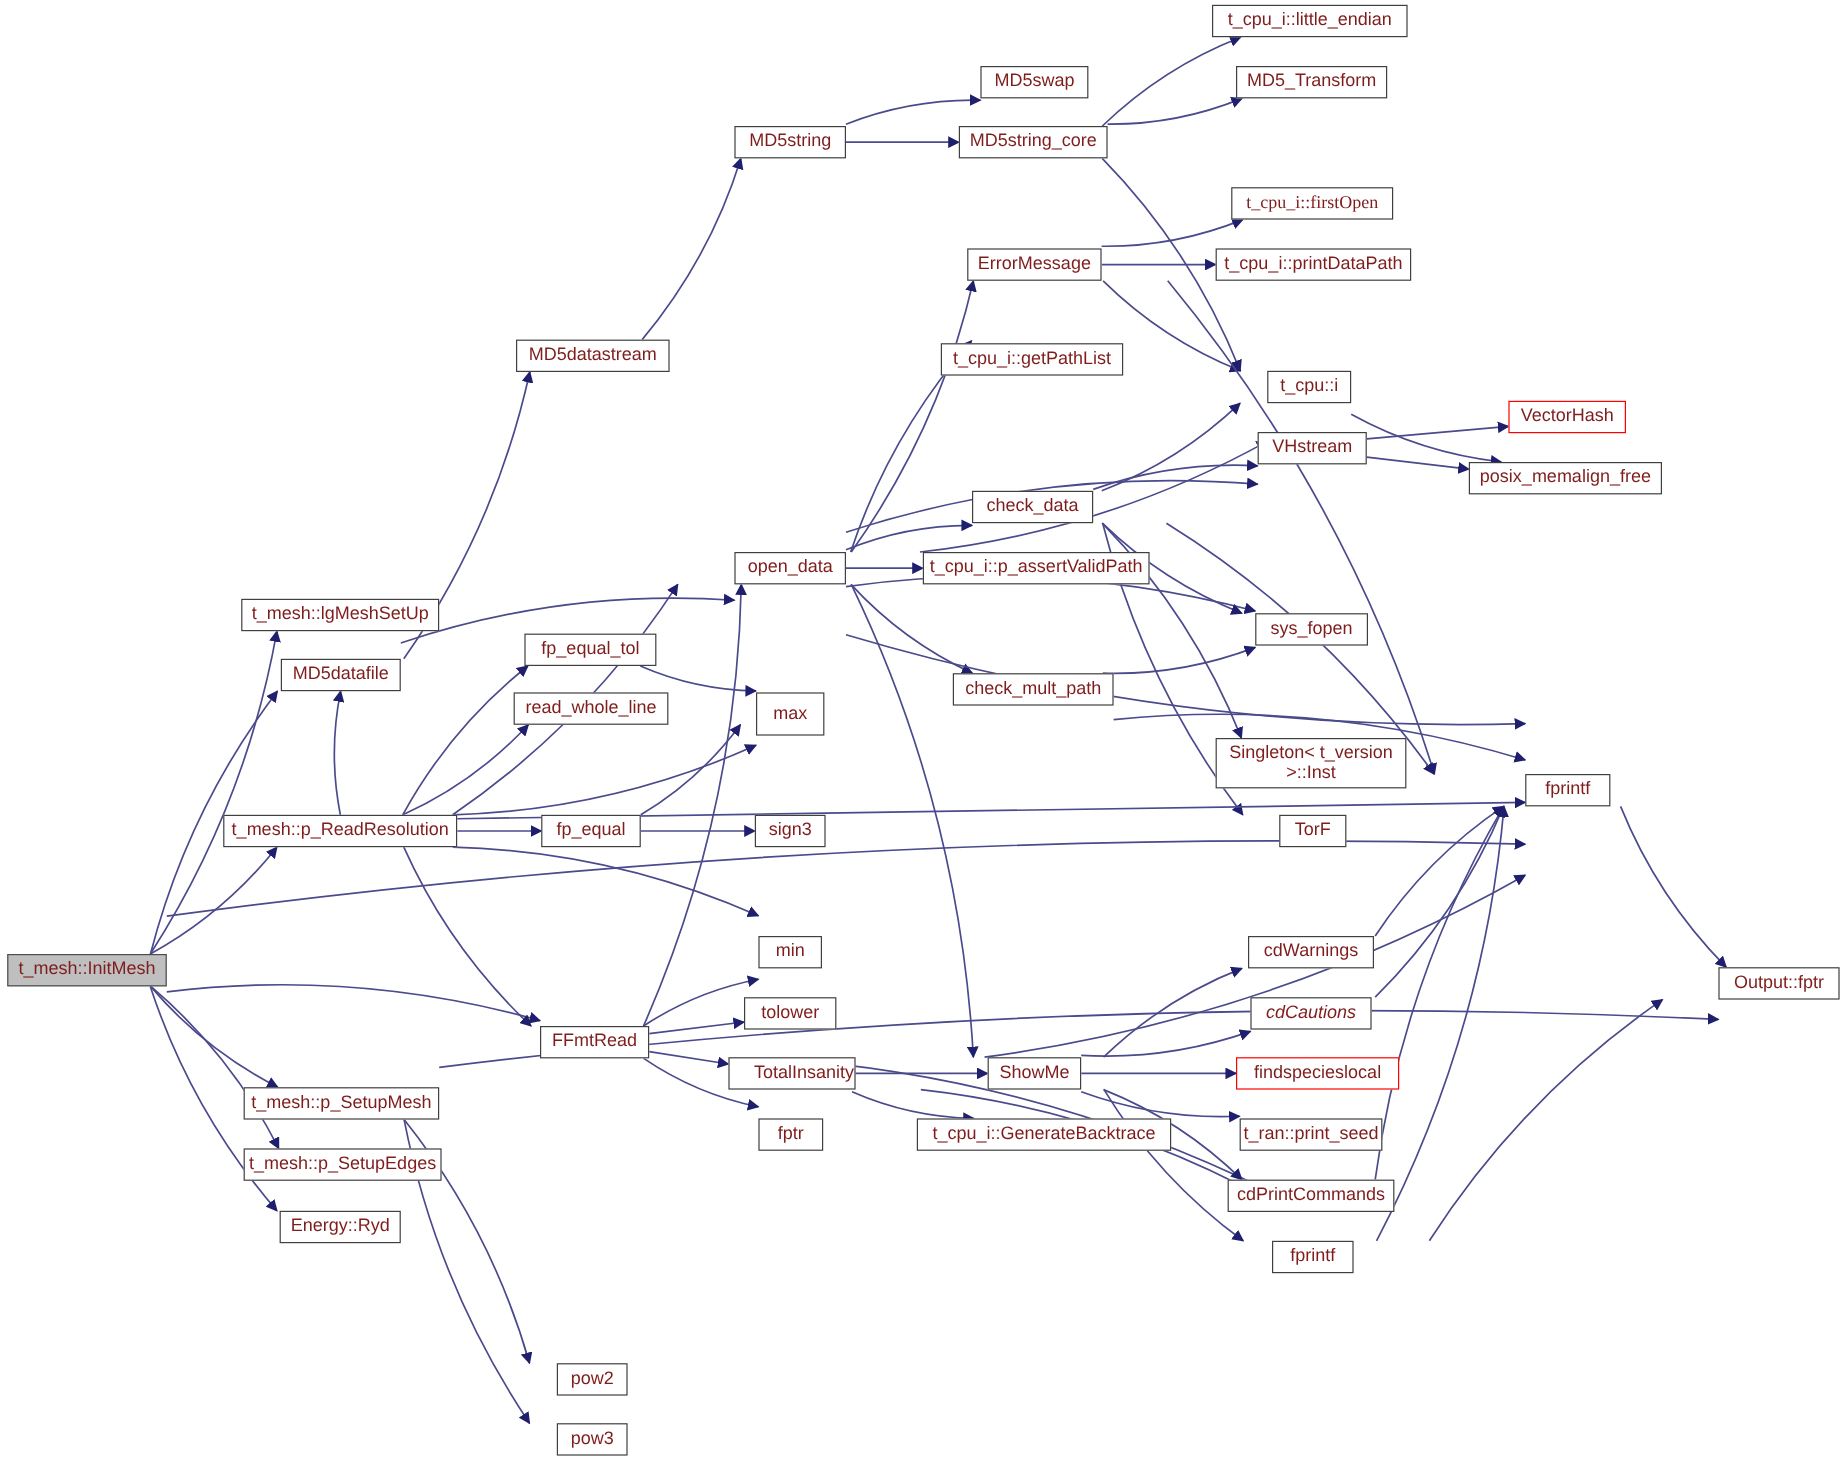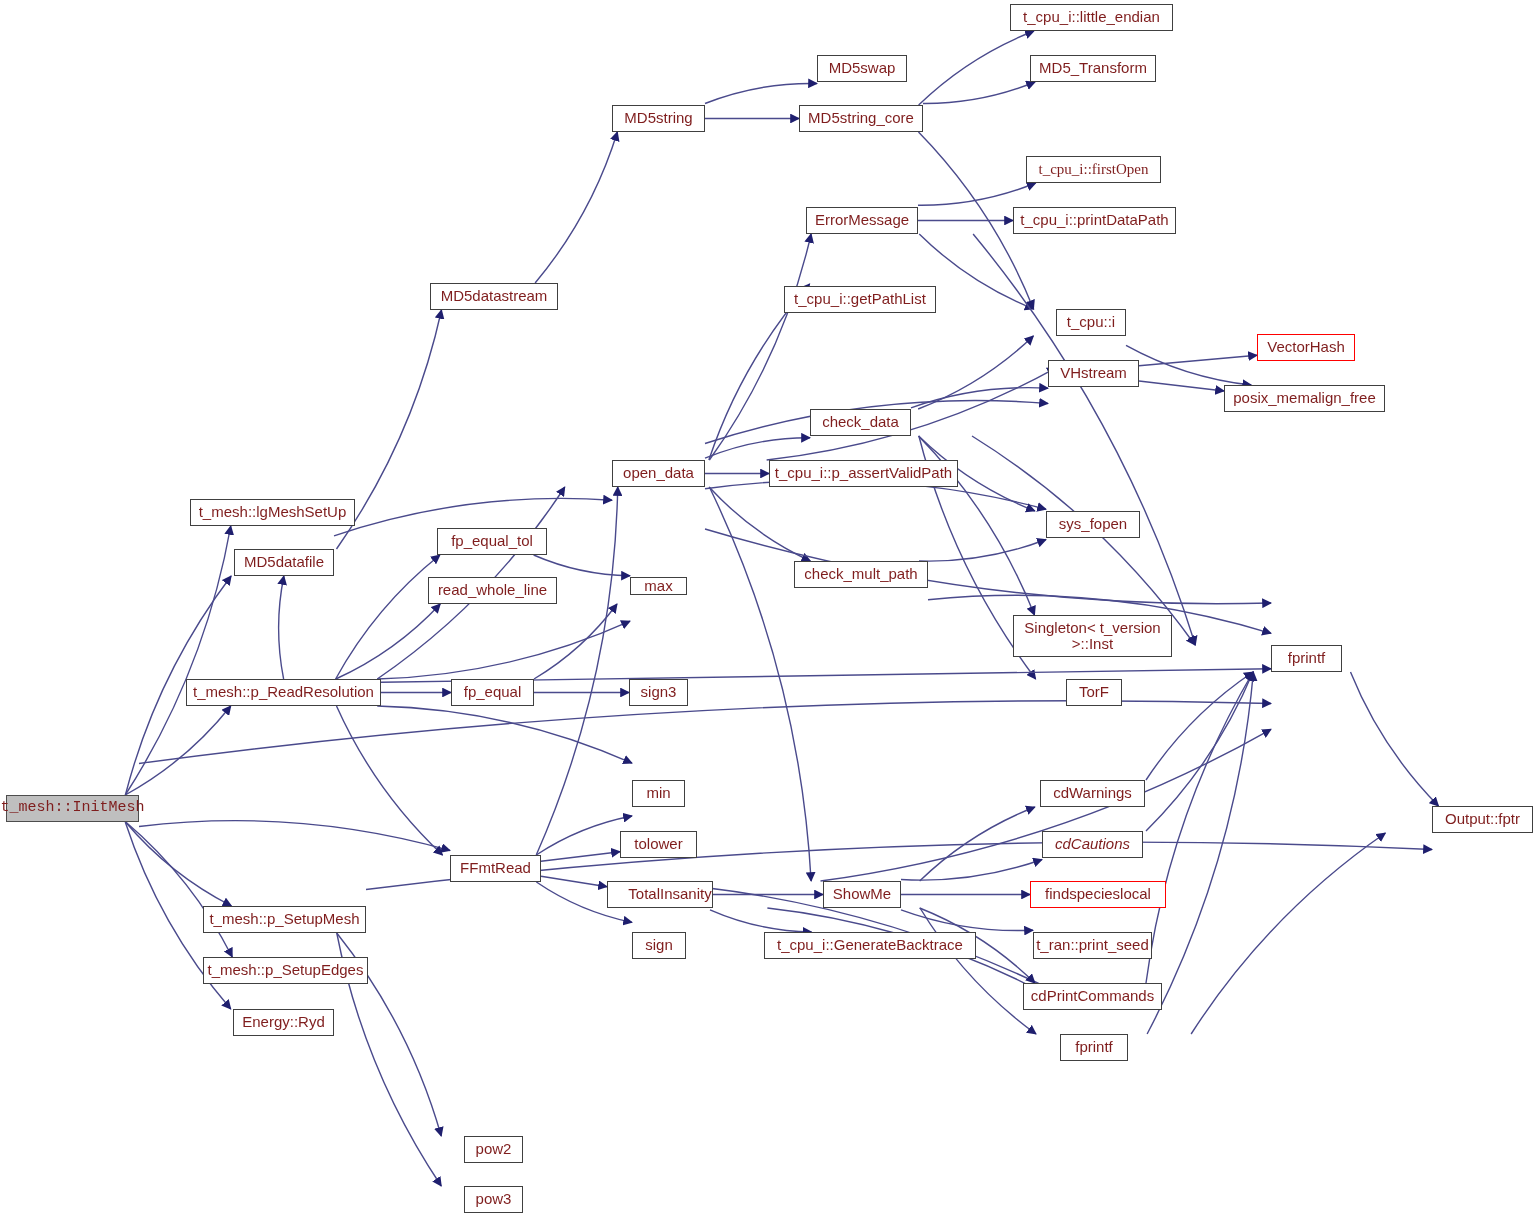--- a/index.html
+++ b/index.html
@@ -96,22 +96,22 @@
       <path d="M 1146 780 Q 1188.7 715.3 1253 672" fill="none" stroke="#4a4a8c" stroke-width="1.4" marker-end="url(#ah)"></path>
       <path d="M 1146 831 Q 1215.4 762.2 1253 672" fill="none" stroke="#4a4a8c" stroke-width="1.4" marker-end="url(#ah)"></path>
       <path d="M 1146 983 Q 1168.4 816.8 1253 672" fill="none" stroke="#4a4a8c" stroke-width="1.4" marker-end="url(#ah)"></path>
       <path d="M 1147.125 1034 Q 1236.45 863.625 1253.375 672" fill="none" stroke="#4a4a8c" stroke-width="1.4" marker-end="url(#ah)"></path>
       <path d="M 1191.125 1034 Q 1268.15 914.075 1385.375 833" fill="none" stroke="#4a4a8c" stroke-width="1.4" marker-end="url(#ah)"></path>
       <path d="M 1350.5 672 Q 1381.1 747.8 1438.5 806" fill="none" stroke="#4a4a8c" stroke-width="1.4" marker-end="url(#ah)"></path>
       <path d="M 336.75 933 Q 409.3 1024.05 441.25 1136" fill="none" stroke="#4a4a8c" stroke-width="1.4" marker-end="url(#ah)"></path>
       <path d="M 336.75 933 Q 363.7 1069.95 441.25 1186" fill="none" stroke="#4a4a8c" stroke-width="1.4" marker-end="url(#ah)"></path>
       <path d="M 366 889.5 Q 897.2751350866693 823.5323500597349 1432 849.5" fill="none" stroke="#4a4a8c" stroke-width="1.4" marker-end="url(#ah)"></path>
     </svg>
-<div class="node root" style="left: 6px; top: 795px; width: 133px; height: 27px; font-family: Liberation Mono, monospace;">t_mesh::InitMesh</div>
-    <div class="node" style="left: 190px; top: 499px; width: 165px; height: 27px;">t_mesh::lgMeshSetUp</div>
+<div class="node root" style="left: 6px; top: 795px; width: 133px; height: 27px;">t_mesh::InitMesh</div>
+    <div class="node" style="left: 201px; top: 499px; width: 165px; height: 27px;">t_mesh::lgMeshSetUp</div>
     <div class="node" style="left: 234px; top: 549px; width: 100px; height: 27px;">MD5datafile</div>
     <div class="node" style="left: 430px; top: 283px; width: 128px; height: 27px;">MD5datastream</div>
     <div class="node" style="left: 612px; top: 105px; width: 93px; height: 27px;">MD5string</div>
     <div class="node" style="left: 817px; top: 55px; width: 90px; height: 27px;">MD5swap</div>
     <div class="node" style="left: 799px; top: 105px; width: 124px; height: 27px;">MD5string_core</div>
     <div class="node" style="left: 1010px; top: 4px; width: 163px; height: 27px;">t_cpu_i::little_endian</div>
     <div class="node" style="left: 1030px; top: 55px; width: 126px; height: 27px;">MD5_Transform</div>
     <div class="node" style="left: 1026px; top: 156px; width: 135px; height: 27px; font-family: Liberation Serif, serif;">t_cpu_i::firstOpen</div>
     <div class="node" style="left: 806px; top: 207px; width: 112px; height: 27px;">ErrorMessage</div>
     <div class="node" style="left: 1013px; top: 207px; width: 163px; height: 27px;">t_cpu_i::printDataPath</div>
@@ -120,38 +120,38 @@
     <div class="node red" style="left: 1257px; top: 334px; width: 98px; height: 27px;">VectorHash</div>
     <div class="node" style="left: 1048px; top: 360px; width: 91px; height: 27px;">VHstream</div>
     <div class="node" style="left: 1224px; top: 385px; width: 161px; height: 27px;">posix_memalign_free</div>
     <div class="node" style="left: 810px; top: 409px; width: 101px; height: 27px;">check_data</div>
     <div class="node" style="left: 612px; top: 460px; width: 93px; height: 27px;">open_data</div>
     <div class="node" style="left: 769px; top: 460px; width: 189px; height: 27px;">t_cpu_i::p_assertValidPath</div>
     <div class="node" style="left: 1046px; top: 511px; width: 94px; height: 27px;">sys_fopen</div>
     <div class="node" style="left: 437px; top: 528px; width: 110px; height: 27px;">fp_equal_tol</div>
     <div class="node" style="left: 794px; top: 561px; width: 134px; height: 27px;">check_mult_path</div>
     <div class="node" style="left: 428px; top: 577px; width: 129px; height: 27px;">read_whole_line</div>
-    <div class="node" style="left: 630px; top: 577px; width: 57px; height: 18px;">max</div>
+    <div class="node" style="left: 630px; top: 577px; width: 57px; height: 36px;">max</div>
     <div class="node two-line" style="left: 1013px; top: 615px; width: 159px; height: 42px;">Singleton&lt; t_version
 &gt;::Inst</div>
     <div class="node" style="left: 1271px; top: 645px; width: 71px; height: 27px;">fprintf</div>
     <div class="node" style="left: 186px; top: 679px; width: 195px; height: 27px;">t_mesh::p_ReadResolution</div>
     <div class="node" style="left: 451px; top: 679px; width: 83px; height: 27px;">fp_equal</div>
     <div class="node" style="left: 629px; top: 679px; width: 59px; height: 27px;">sign3</div>
     <div class="node" style="left: 1066px; top: 679px; width: 56px; height: 27px;">TorF</div>
     <div class="node" style="left: 632px; top: 780px; width: 53px; height: 27px;">min</div>
     <div class="node" style="left: 1040px; top: 780px; width: 105px; height: 27px;">cdWarnings</div>
     <div class="node" style="left: 620px; top: 831px; width: 77px; height: 27px;">tolower</div>
     <div class="node" style="left: 1042px; top: 831px; width: 101px; height: 27px; font-style: italic;">cdCautions</div>
     <div class="node" style="left: 450px; top: 855px; width: 91px; height: 27px;">FFmtRead</div>
     <div class="node" style="left: 607px; top: 881px; width: 106px; height: 27px; padding-left: 20px;">TotalInsanity</div>
     <div class="node" style="left: 823px; top: 881px; width: 78px; height: 27px;">ShowMe</div>
     <div class="node red" style="left: 1030px; top: 881px; width: 136px; height: 27px;">findspecieslocal</div>
     <div class="node" style="left: 203px; top: 906px; width: 163px; height: 27px;">t_mesh::p_SetupMesh</div>
-    <div class="node" style="left: 632px; top: 932px; width: 54px; height: 27px;">sign</div>
+    <div class="node" style="left: 632px; top: 932px; width: 54px; height: 27px;">fptr</div>
     <div class="node" style="left: 764px; top: 932px; width: 212px; height: 27px;">t_cpu_i::GenerateBacktrace</div>
     <div class="node" style="left: 1033px; top: 932px; width: 119px; height: 27px;">t_ran::print_seed</div>
     <div class="node" style="left: 203px; top: 957px; width: 165px; height: 27px;">t_mesh::p_SetupEdges</div>
     <div class="node" style="left: 1023px; top: 983px; width: 139px; height: 27px;">cdPrintCommands</div>
     <div class="node" style="left: 233px; top: 1009px; width: 101px; height: 27px;">Energy::Ryd</div>
     <div class="node" style="left: 1060px; top: 1034px; width: 68px; height: 27px;">fprintf</div>
     <div class="node" style="left: 1432px; top: 806px; width: 101px; height: 27px;">Output::fptr</div>
     <div class="node" style="left: 464px; top: 1136px; width: 59px; height: 27px;">pow2</div>
     <div class="node" style="left: 464px; top: 1186px; width: 59px; height: 27px;">pow3</div>
   </div>

